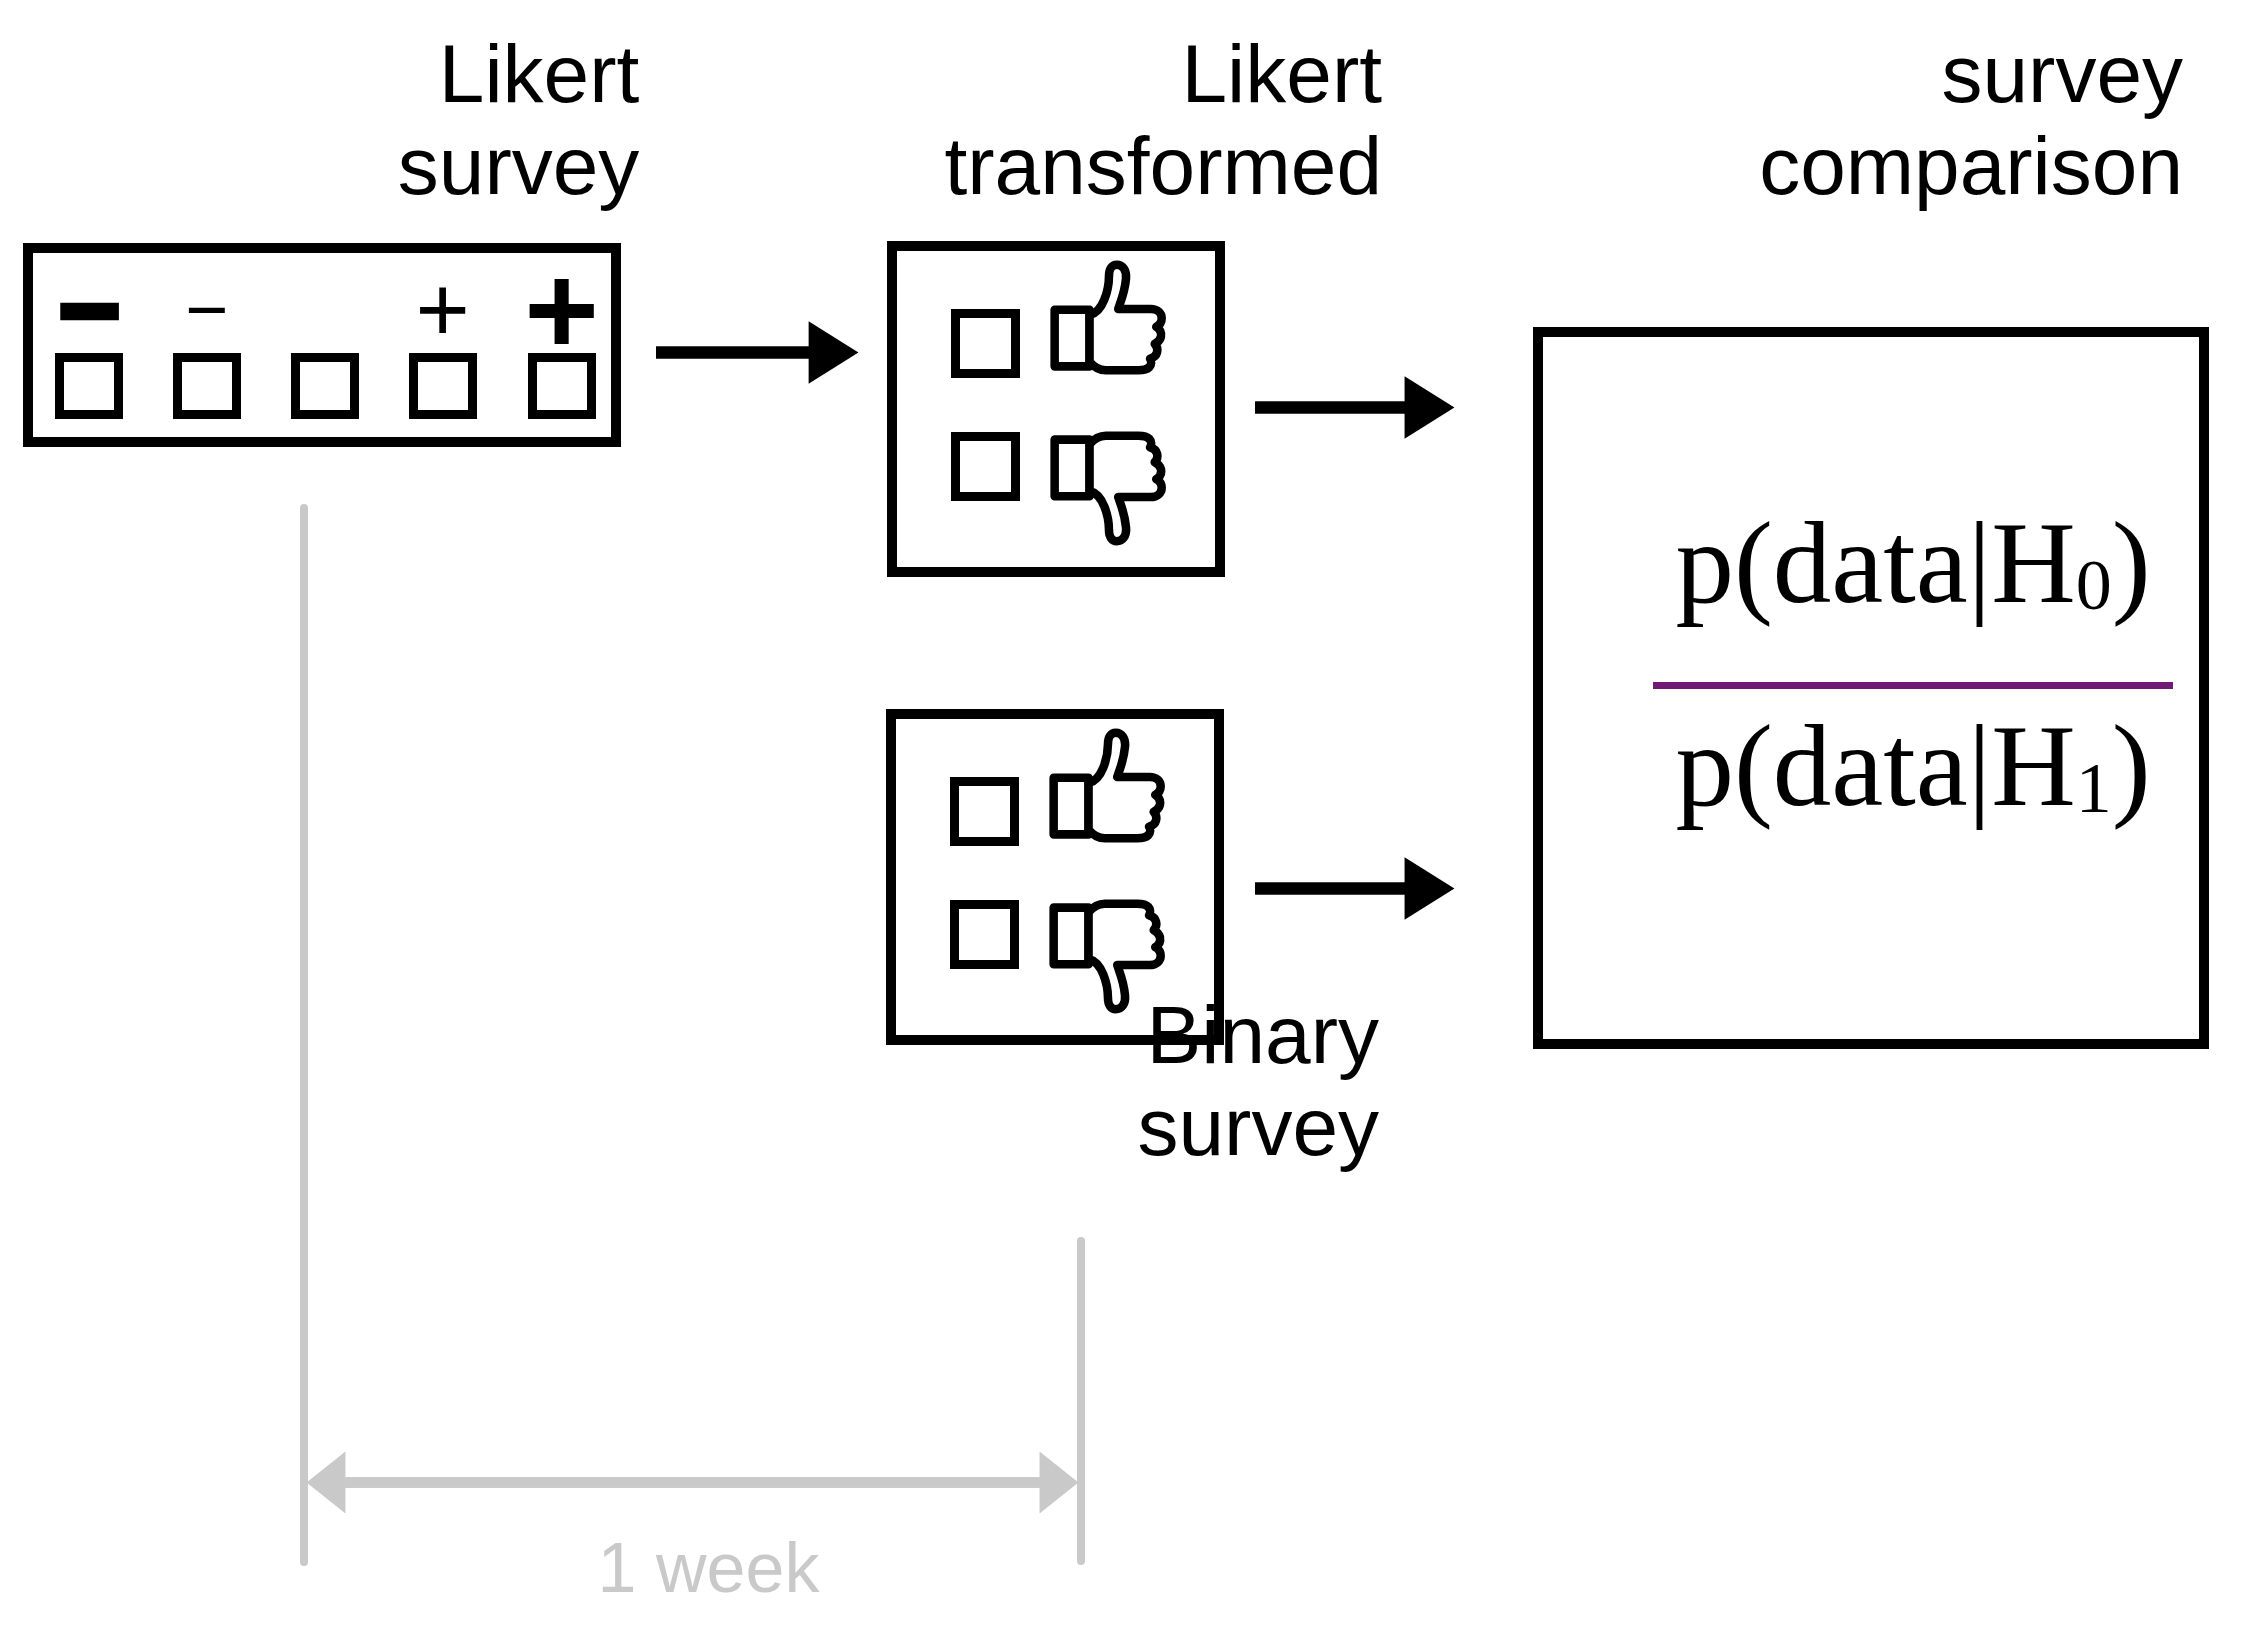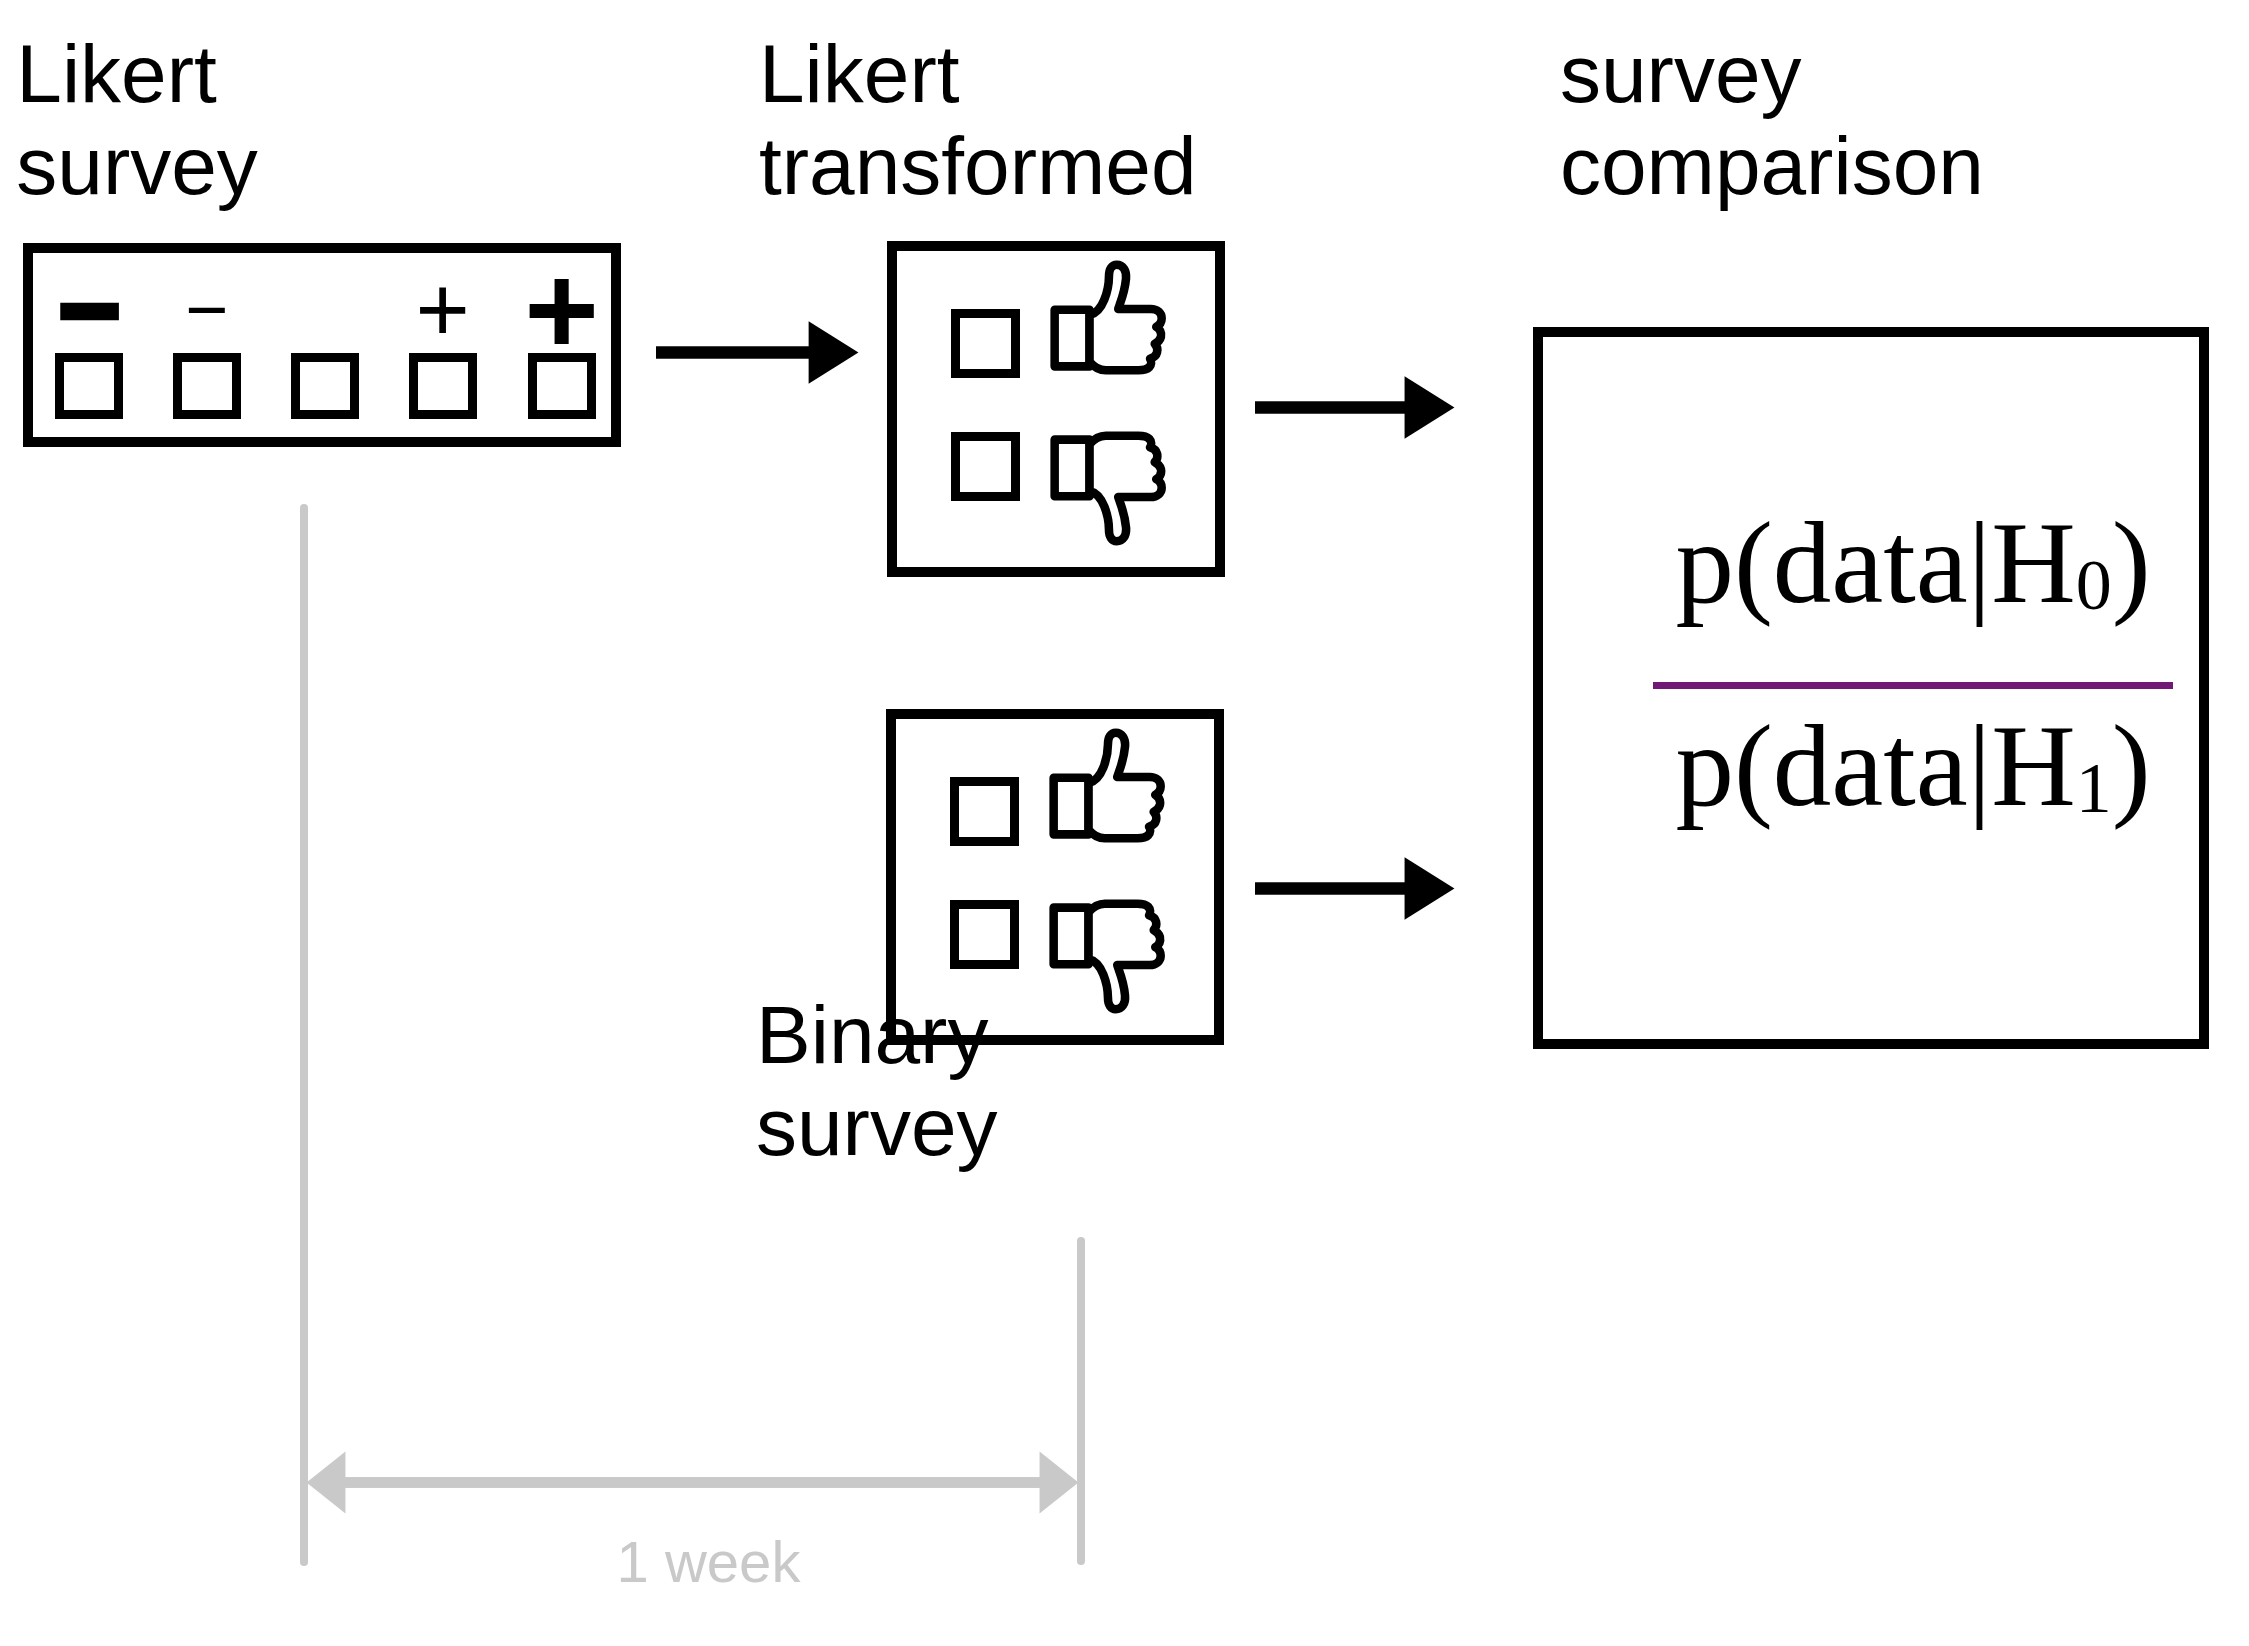--- a/index.html
+++ b/index.html
@@ -10,21 +10,21 @@
     font-family:"Liberation Sans",sans-serif;
     color:#000;
     overflow:hidden;
   }
   
   .title{
     position:absolute;
     width:623px;
     font-size:82px;
     line-height:92px;
-    text-align:left;
+    text-align:right;
     color:#000;
     white-space:nowrap;
   }
   
   .obox{
     position:absolute;
     border:10px solid #000;
     background:#fff;
     box-sizing:border-box;
   }
@@ -87,21 +87,21 @@
   
   .gray-line{
     position:absolute;
     width:7.8px;
     background:#c9c9c9;
     border-radius:3.9px;
   }
   .muted-label{
     position:absolute;
     width:623px;
-    font-size:58px;
+    font-size:70px;
     text-align:center;
     color:#c9c9c9;
     white-space:nowrap;
   }
   svg{position:absolute;display:block;}
 </style>
 </head>
 <body>
 
 <div id="stage">

